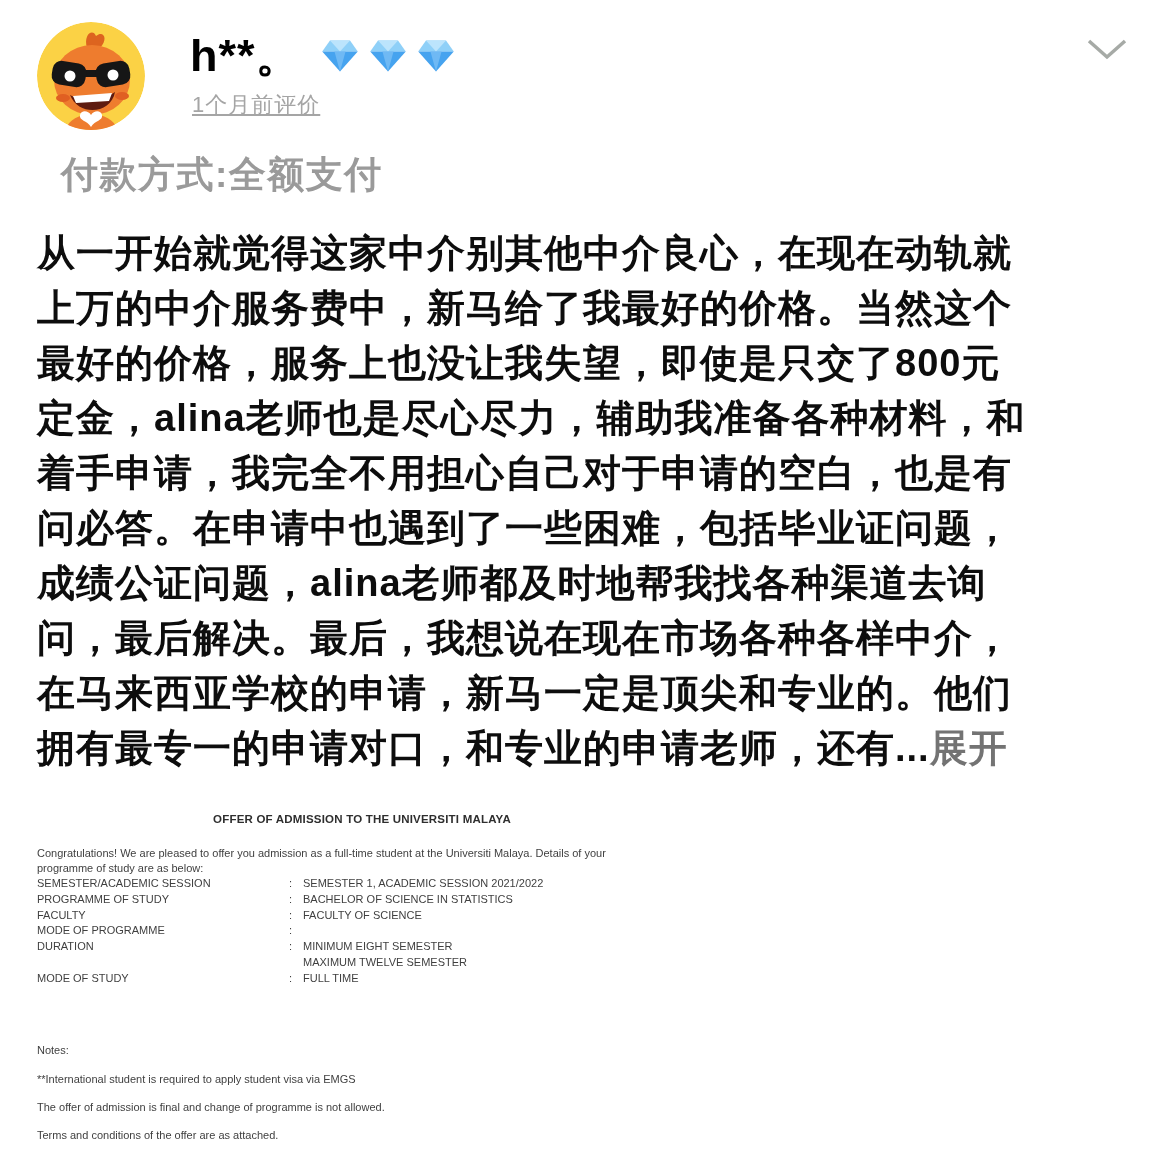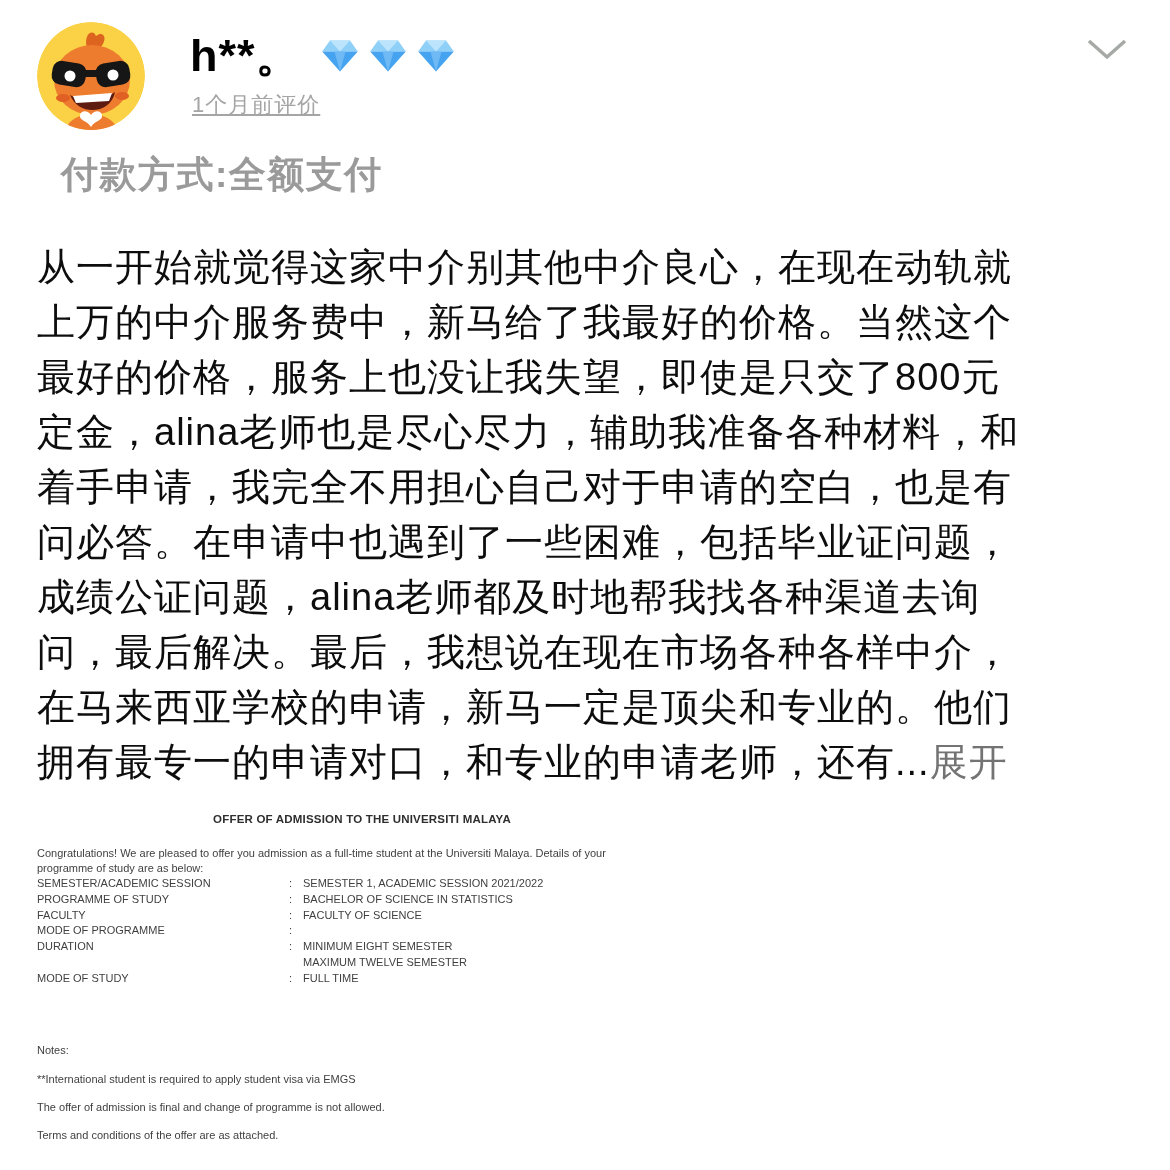--- a/index.html
+++ b/index.html
@@ -15,22 +15,22 @@
   .username{font-size:45px;font-weight:700;color:#000;letter-spacing:1px;}
   .diamonds{display:flex;gap:8px;margin-left:18px;align-items:center;}
   .timestamp{left:192px;top:90px;font-size:22px;color:#a5a5a5;letter-spacing:1px;text-decoration:underline;}
   .chevron{left:1084px;top:36px;width:46px;height:28px;cursor:pointer;}
 
   
   .payment{left:37px;top:150px;font-size:37px;font-weight:600;color:#9a9a9a;letter-spacing:1.5px;margin-left:24px;}
 
   
   .review{
-    left:37px;top:240px;width:1125px;
-    font-size:38px;line-height:55px;font-weight:400;color:#0d0d0d;
+    left:37px;top:226px;width:1125px;
+    font-size:38px;line-height:55px;font-weight:700;color:#0d0d0d;
     letter-spacing:1px;white-space:pre-line;
   }
   .expand{color:#737373;cursor:pointer;}
 
   
   .doc{
     left:37px;top:812px;width:650px;color:#3f3f3f;
     font-size:11px;line-height:15px;filter:blur(0.2px);cursor:pointer;
   }
   .doc-title{font-weight:700;font-size:11.5px;letter-spacing:0.2px;color:#2e2e2e;text-align:center;}

